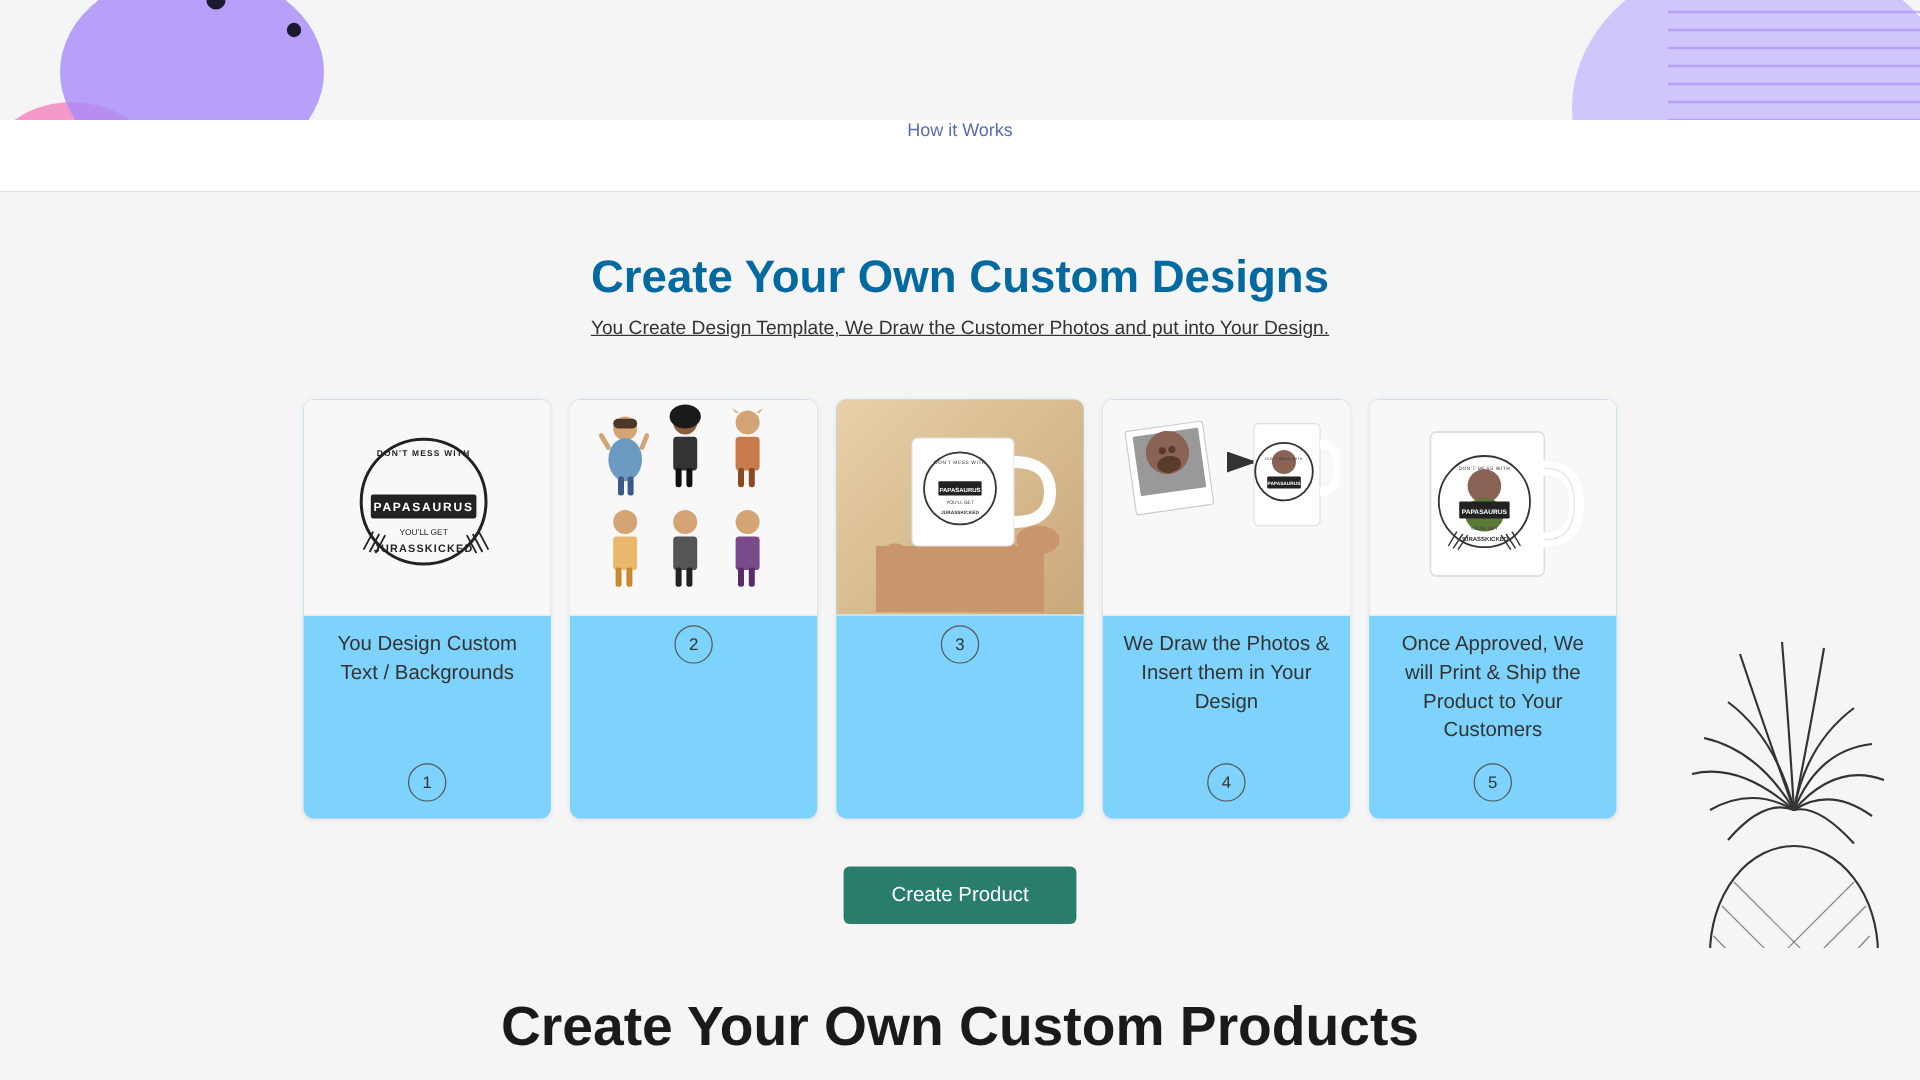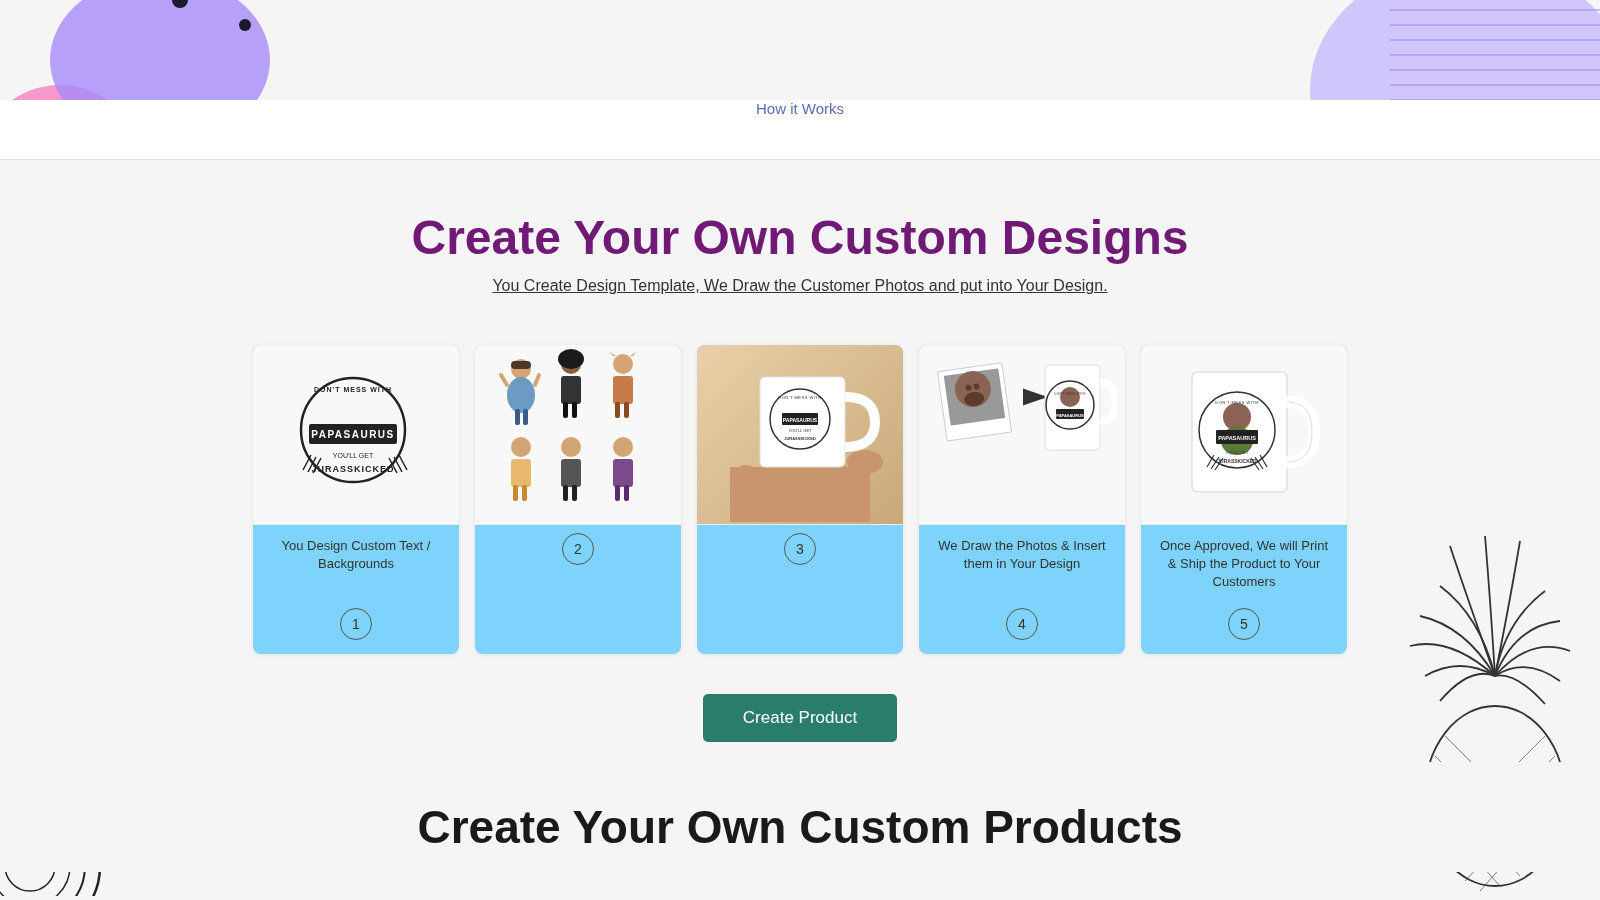--- a/index.html
+++ b/index.html
@@ -63,23 +63,23 @@
     
     .hero-section {
       text-align: center;
       padding: 50px 80px 30px;
       background: #f5f5f5;
       position: relative;
       z-index: 2;
     }
 
     .hero-title {
-      font-size: 48px;
+      font-size: 38px;
       font-weight: 700;
-      color: #701a75;
+      color: #0369a1;
       margin-bottom: 12px;
     }
 
     .hero-subtitle {
       font-size: 16px;
       color: #333;
       text-decoration: underline;
       cursor: pointer;
     }
 
@@ -109,21 +109,21 @@
       height: 180px;
       background: #f8f8f8;
       display: flex;
       align-items: center;
       justify-content: center;
       border-bottom: 1px solid #eee;
       overflow: hidden;
     }
 
     .step-label {
-      font-size: 13px;
+      font-size: 17px;
       color: #333;
       text-align: center;
       padding: 12px 16px 8px;
       line-height: 1.4;
       flex: 1;
     }
 
     .step-number {
       width: 32px;
       height: 32px;

